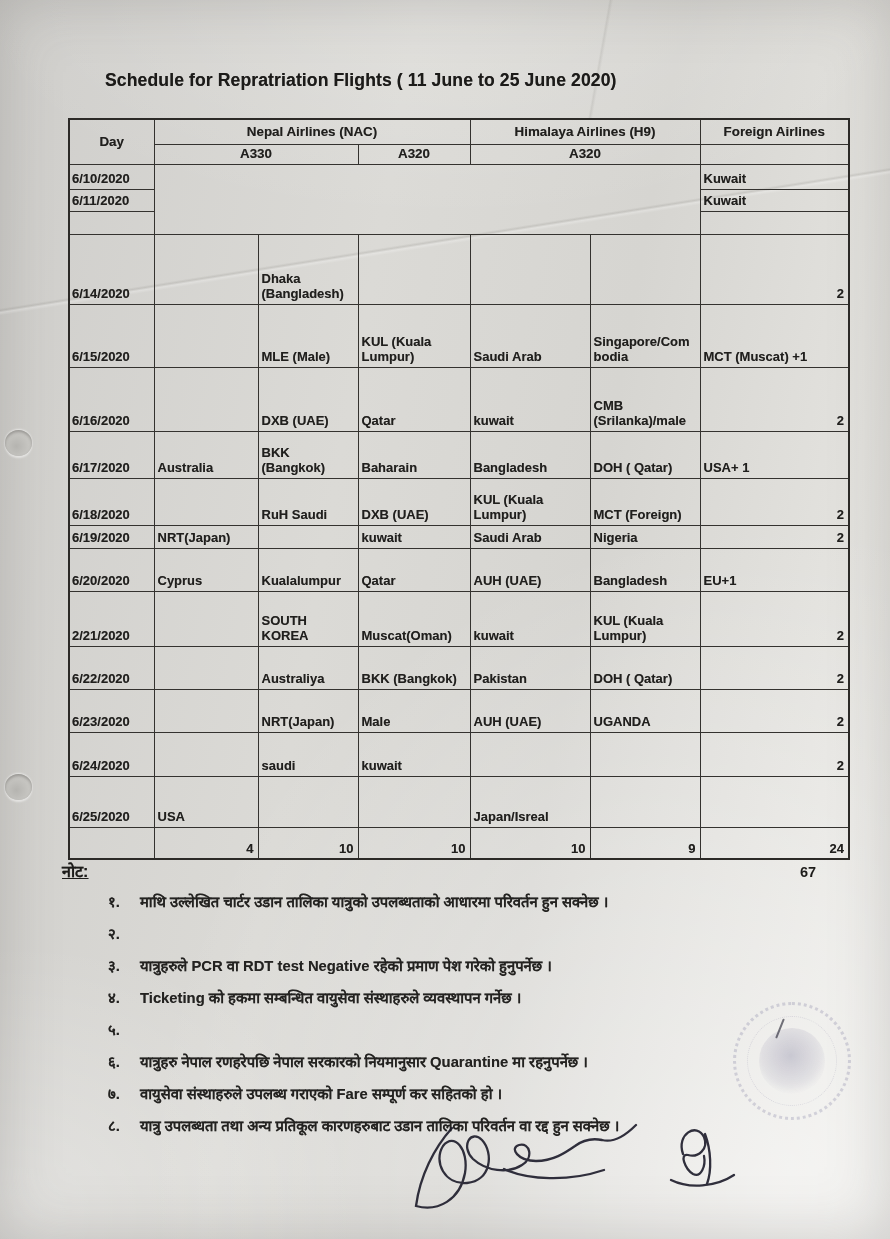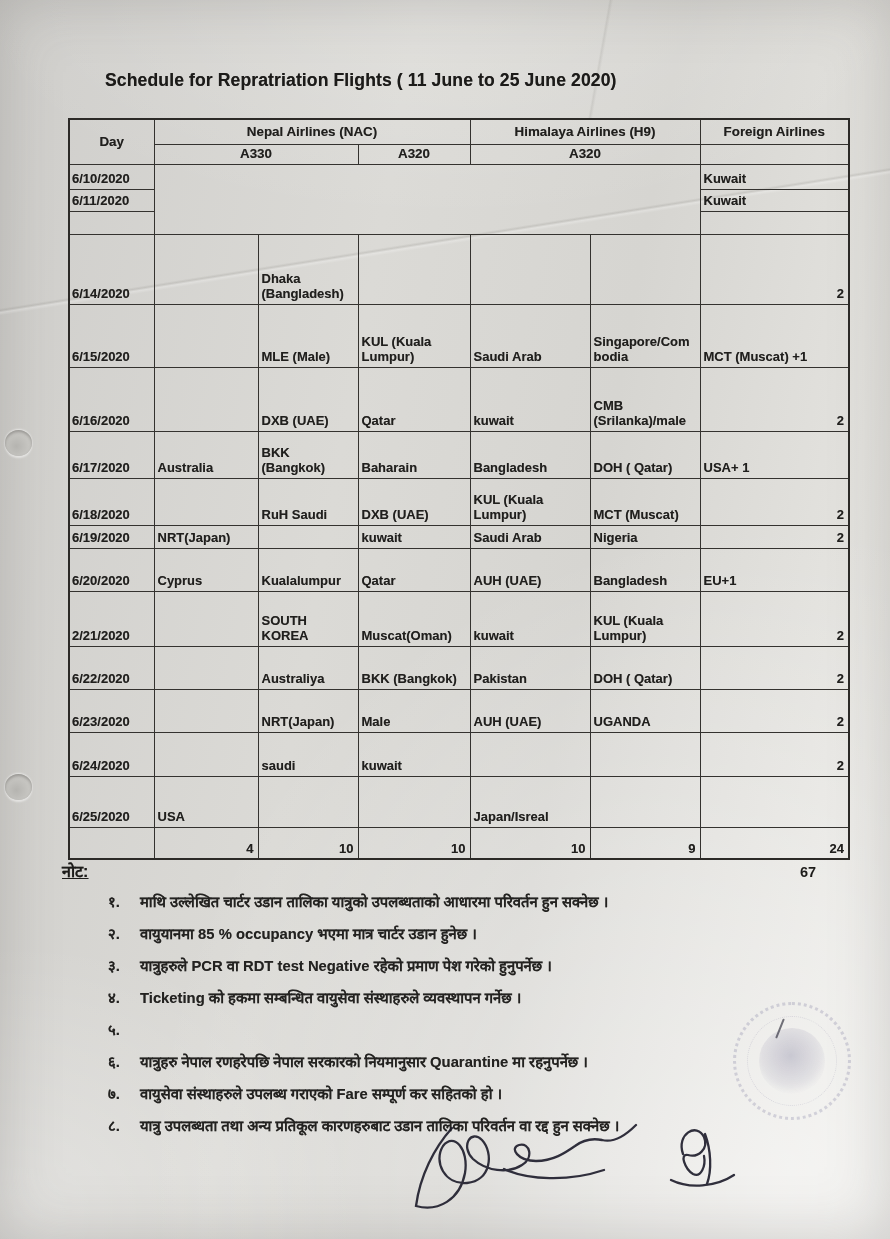--- a/index.html
+++ b/index.html
@@ -175,21 +175,21 @@
           <td>Bangladesh</td>
           <td>DOH ( Qatar)</td>
           <td>USA+ 1</td>
         </tr>
         <tr style="height: 47px;">
           <td class="day">6/18/2020</td>
           <td></td>
           <td>RuH Saudi</td>
           <td>DXB (UAE)</td>
           <td>KUL (Kuala Lumpur)</td>
-          <td>MCT (Muscat)</td>
+          <td>MCT (Foreign)</td>
           <td class="num">2</td>
         </tr>
         <tr style="height: 23px;">
           <td class="day">6/19/2020</td>
           <td>NRT(Japan)</td>
           <td></td>
           <td>kuwait</td>
           <td>Saudi Arab</td>
           <td>Nigeria</td>
           <td class="num">2</td>
@@ -263,21 +263,20 @@
   <div class="note-head">नोट:</div>
   <div class="grand-total">67</div>
 
   <div class="notes">
     <div class="note-line">
         <span class="note-num">१.</span>
         <span>माथि उल्लेखित चार्टर उडान तालिका यात्रुको उपलब्धताको आधारमा परिवर्तन हुन सक्नेछ ।</span>
       </div>
     <div class="note-line">
         <span class="note-num">२.</span>
-        <span>वायुयानमा 85 % occupancy भएमा मात्र चार्टर उडान हुनेछ ।</span>
       </div>
     <div class="note-line">
         <span class="note-num">३.</span>
         <span>यात्रुहरुले PCR वा RDT test Negative रहेको प्रमाण पेश गरेको हुनुपर्नेछ ।</span>
       </div>
     <div class="note-line">
         <span class="note-num">४.</span>
         <span>Ticketing को हकमा सम्बन्धित वायुसेवा संस्थाहरुले व्यवस्थापन गर्नेछ ।</span>
       </div>
     <div class="note-line">

